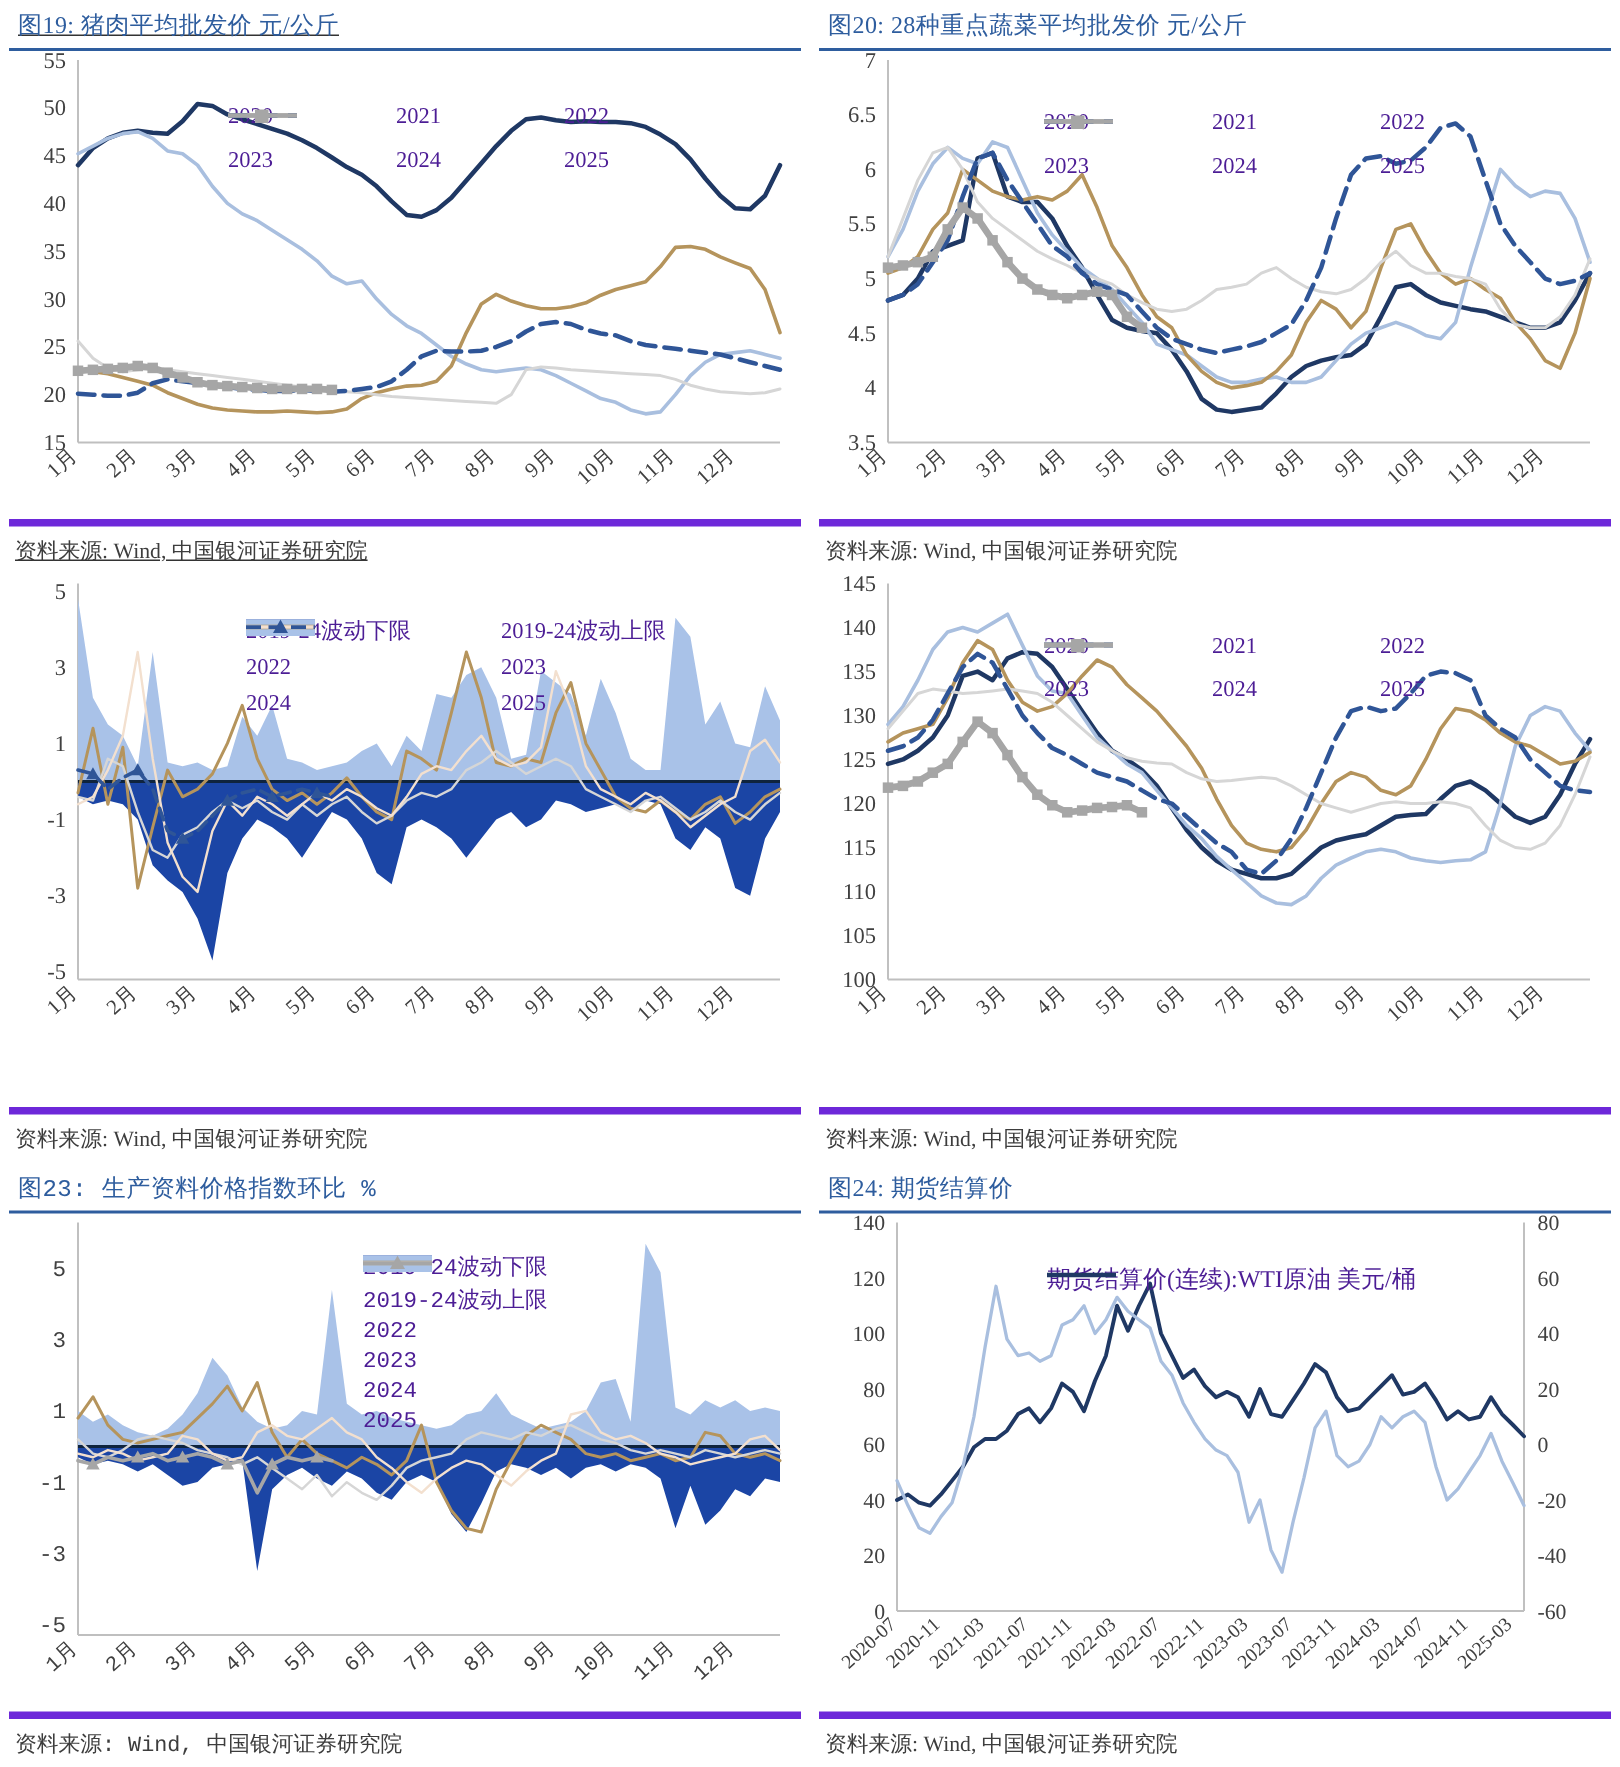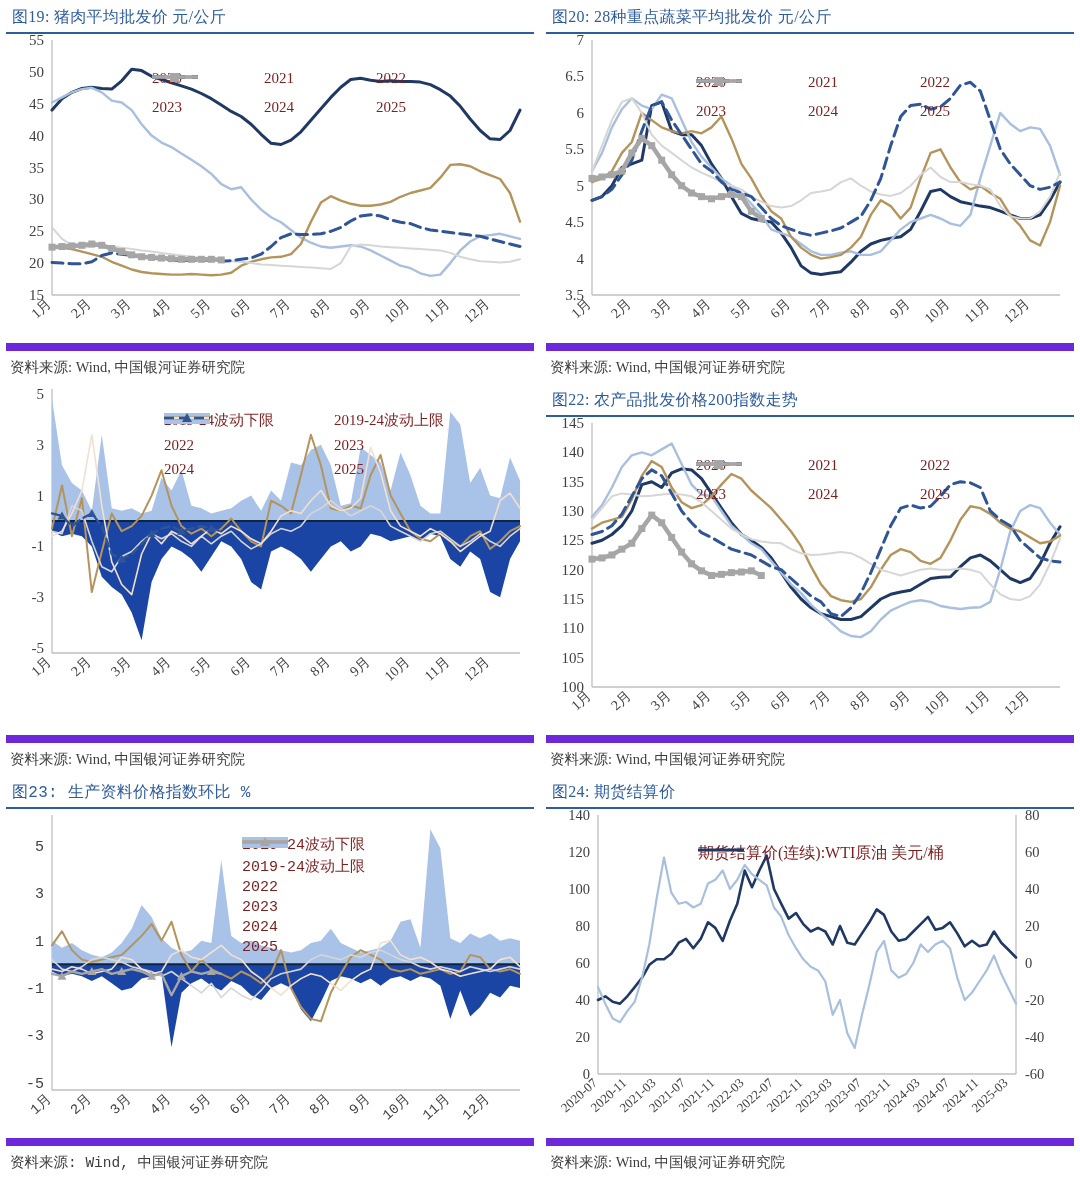--- a/index.html
+++ b/index.html
@@ -2,36 +2,36 @@
 <html><head>
 <meta charset="utf-8">
 <style>
   html,body{margin:0;padding:0;background:#ffffff;}
   body{font-family:"Liberation Serif","DejaVu Serif",serif;color:#333;}
   #page{position:relative;width:1080px;height:1178px;background:#fff;overflow:hidden;}
   .panel{position:absolute;display:flex;flex-direction:column;box-sizing:border-box;padding:0 4px;}
   .p-title{font-size:16px;color:#2e5d9e;padding:7px 4px 4px 6px;border-bottom:2px solid #2e5d9e;margin:0 2px;letter-spacing:.3px;white-space:nowrap;}
   .chartwrap{position:relative;flex:1;margin:0 2px;}
   .chartwrap svg{position:absolute;left:0;top:0;}
-  .p-footer{border-top:8px solid #6d28d9;margin:0 2px;padding:7px 0 6px 4px;font-size:14.5px;color:#3d3d3d;}
-  .legend{position:absolute;display:grid;z-index:5;font-size:15px;color:#7f1d1d;align-items:center;}
+  .p-footer{border-top:5px solid #6d28d9;margin:0 2px;padding:7px 0 6px 4px;font-size:14.5px;color:#3d3d3d;}
+  .legend{position:absolute;display:grid;z-index:5;font-size:15px;color:#4c1d95;align-items:center;}
   .legend .li{display:flex;align-items:center;white-space:nowrap;}
   .legend .li svg{margin-right:7px;flex:0 0 auto;}
   #legend-0{left:146px;top:36px;grid-template-columns:repeat(3,112px);row-gap:12px;}
   #legend-1{left:150px;top:40px;grid-template-columns:repeat(3,112px);row-gap:12px;}
   #legend-2{left:158px;top:28px;grid-template-columns:170px 175px;row-gap:7px;}
   #legend-3{left:150px;top:40px;grid-template-columns:repeat(3,112px);row-gap:12px;}
   #legend-4{left:236px;top:26px;grid-template-columns:auto;row-gap:3px;}
   #legend-5{left:152px;top:34px;grid-template-columns:auto;row-gap:12px;font-size:16px;}
 </style>
 </head>
 <body>
 
 <div id="page">
-  <section class="panel" id="panel-0" style="left:0;top:0;width:540px;height:383px;">
+  <section class="panel" id="panel-0" style="left:0;top:0;width:540px;height:383px;text-decoration:underline;">
     <div class="p-title">图19: 猪肉平均批发价 元/公斤</div>
     <div class="chartwrap">
         <div class="legend" id="legend-0">
           <div class="li">
             <svg width="46" height="14">
               <line x1="0" y1="7" x2="46" y2="7" stroke="#1f3864" stroke-width="3"></line>
             </svg>
             <span>2020</span>
           </div>
           <div class="li">
@@ -290,21 +290,20 @@
             <path d="M111.20212765957447 179.57692307692307 L115.70212765957447 171.57692307692307 L120.20212765957447 179.57692307692307 Z" fill="#2f5597"></path>
             <path d="M141.0744680851064 154.1923076923077 L145.5744680851064 146.1923076923077 L150.0744680851064 154.1923076923077 Z" fill="#2f5597"></path>
             <path d="M170.9468085106383 151.6538461538462 L175.4468085106383 143.6538461538462 L179.9468085106383 151.6538461538462 Z" fill="#2f5597"></path>
             <path d="M200.81914893617022 149.1153846153846 L205.31914893617022 141.1153846153846 L209.81914893617022 149.1153846153846 Z" fill="#2f5597"></path>
           </svg>
         </div>
       </div>
     <div class="p-footer">资料来源: Wind, 中国银河证券研究院</div>
   </section>
   <section class="panel" id="panel-3" style="left:540px;top:383px;width:540px;height:392px;">
-    <div class="p-title">图22: 农产品批发价格200指数走势</div>
     <div class="chartwrap">
         <div class="legend" id="legend-3">
           <div class="li">
             <svg width="46" height="14">
               <line x1="0" y1="7" x2="46" y2="7" stroke="#1f3864" stroke-width="3"></line>
             </svg>
             <span>2020</span>
           </div>
           <div class="li">
             <svg width="46" height="14">

